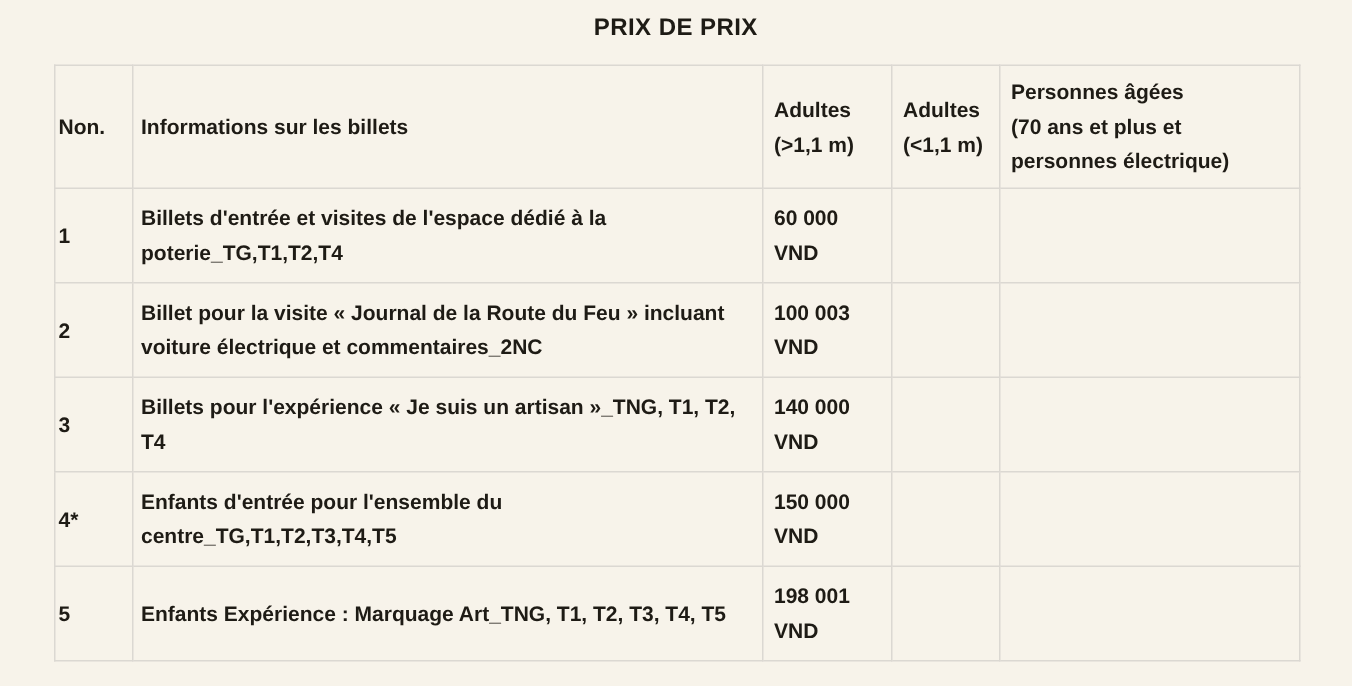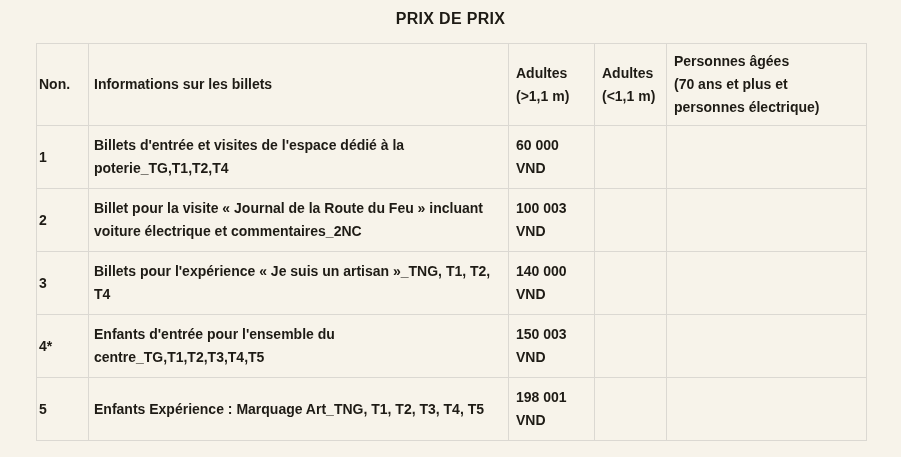--- a/index.html
+++ b/index.html
@@ -111,21 +111,21 @@
         <div>140 000</div>
         <div>VND</div>
       </td>
       <td class="c-price"></td>
       <td class="c-price"></td>
     </tr>
     <tr>
       <td class="c-non">4*</td>
       <td class="c-info">Enfants d'entrée pour l'ensemble du centre_TG,T1,T2,T3,T4,T5</td>
       <td class="c-price">
-        <div>150 003</div>
+        <div>150 000</div>
         <div>VND</div>
       </td>
       <td class="c-price"></td>
       <td class="c-price"></td>
     </tr>
     <tr>
       <td class="c-non">5</td>
       <td class="c-info">Enfants Expérience : Marquage Art_TNG, T1, T2, T3, T4, T5</td>
       <td class="c-price">
         <div>198 001</div>

